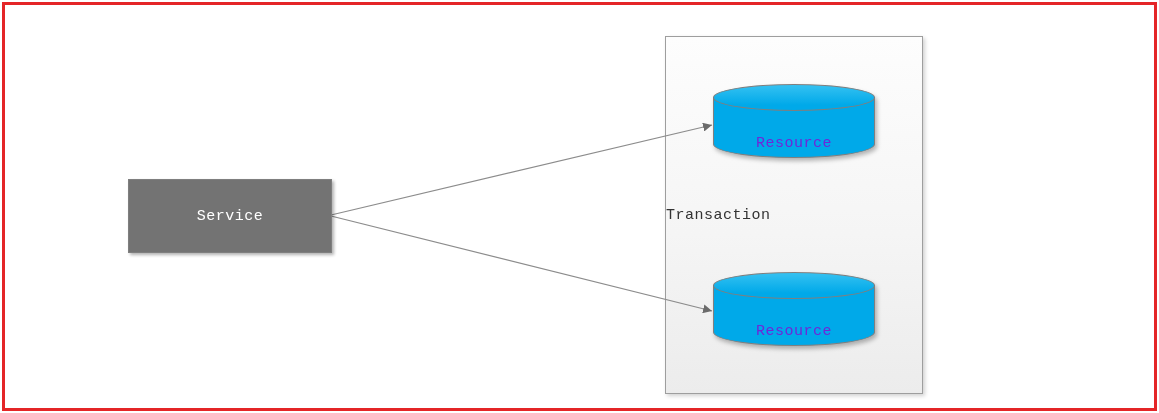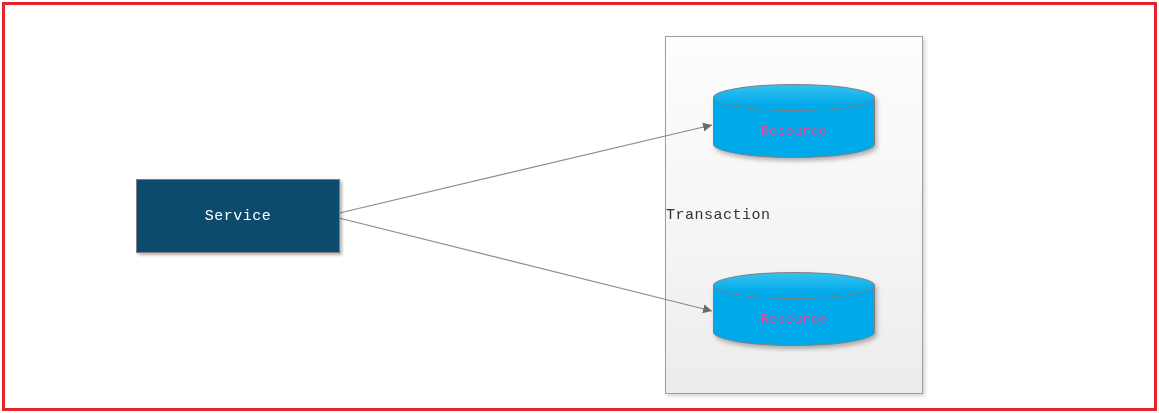--- a/index.html
+++ b/index.html
@@ -42,25 +42,25 @@
     top: 170px;
     width: 100%;
     text-align: left;
     font-size: 15px;
     color: #333333;
     letter-spacing: 0.5px;
   }
   
   .service {
     position: absolute;
-    left: 136px;
+    left: 128px;
     top: 179px;
     width: 202px;
     height: 72px;
-    background: #0c4a6e;
+    background: #737373;
     border: 1px solid #7f7f7f;
     box-shadow: 2px 2px 3px rgba(0,0,0,0.3);
     display: flex;
     align-items: center;
     justify-content: center;
     color: #ffffff;
     font-size: 15px;
     letter-spacing: 0.5px;
   }
   
@@ -99,28 +99,28 @@
     top: 0;
     height: 27px;
     background: linear-gradient(180deg, #35c1f1 0%, #00a9e9 80%);
     border: 1px solid #7f7f7f;
     border-radius: 50%;
     box-sizing: border-box;
   }
   .cyl-label {
     position: absolute;
     left: 0;
-    top: 27px;
+    top: 39px;
     width: 100%;
     height: 40px;
     display: flex;
     align-items: center;
     justify-content: center;
-    color: #ec4899;
-    font-size: 13px;
+    color: #6d28d9;
+    font-size: 15px;
     letter-spacing: 0.5px;
   }
 </style>
 </head>
 <body>
 
 <div class="stage">
 
   <div class="transaction">
     <div class="transaction-label">Transaction</div>

